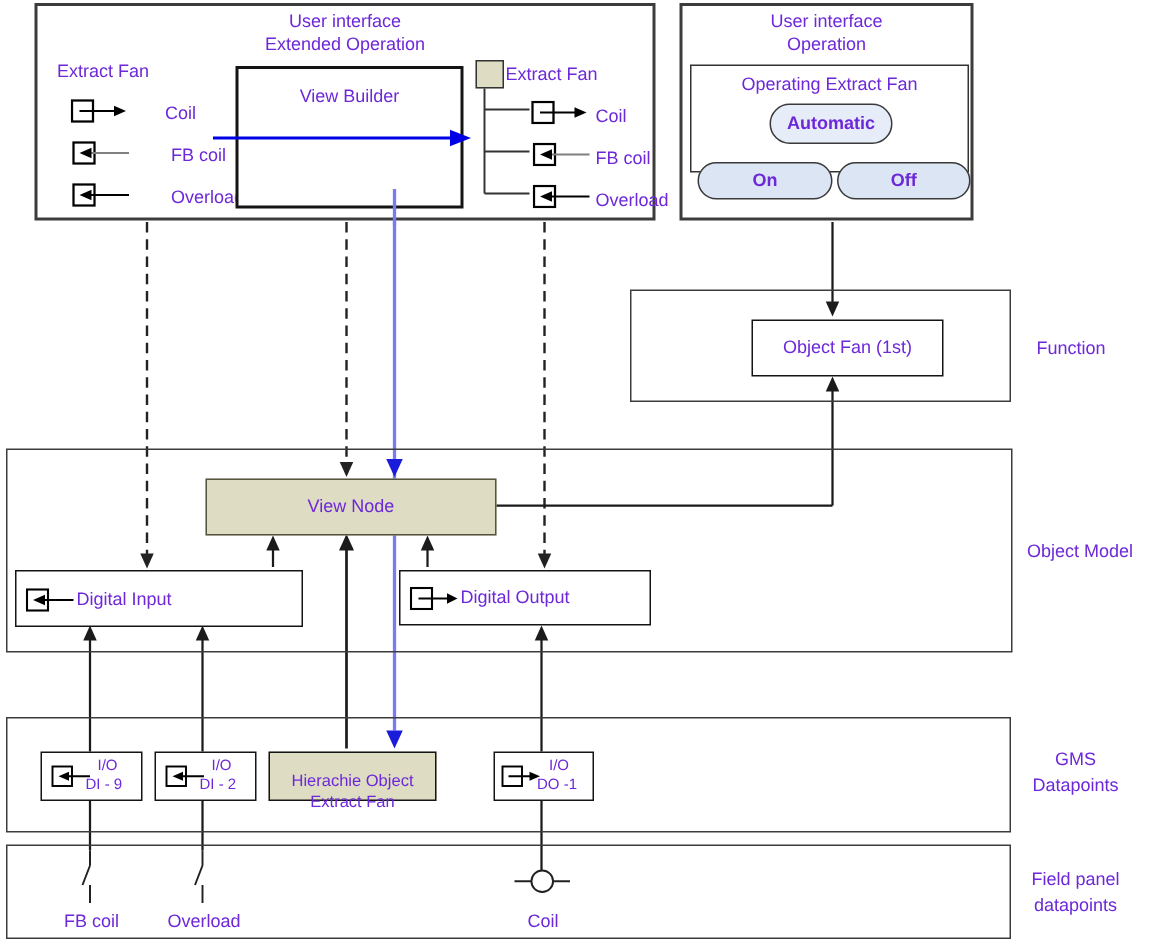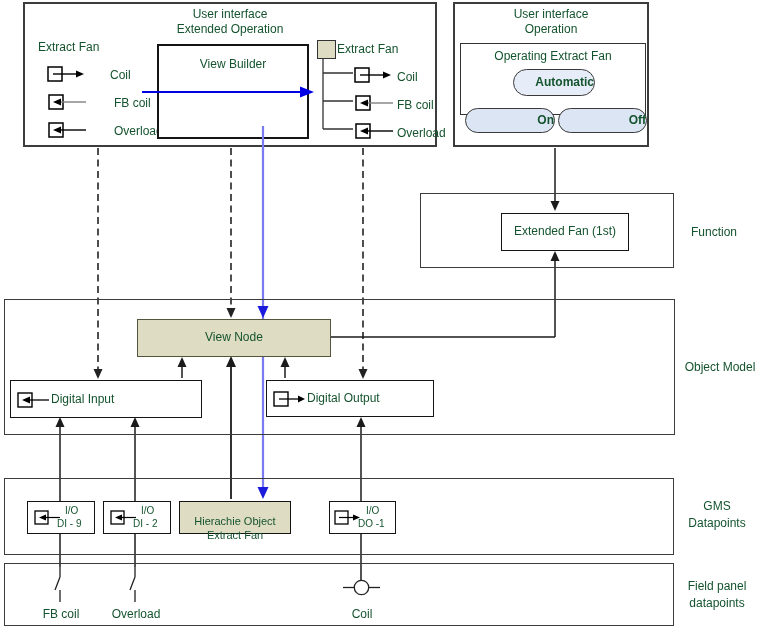--- a/index.html
+++ b/index.html
@@ -1,28 +1,28 @@
 <!DOCTYPE html>
 <html><head>
 <meta charset="utf-8">
 <style>
   html,body{margin:0;padding:0;background:#fff;}
   .canvas{position:relative;width:766px;height:629px;background:#fff;overflow:hidden;
-          font-family:"Liberation Sans",sans-serif;font-size:12px;color:#14532d;}
+          font-family:"Liberation Sans",sans-serif;font-size:12px;color:#6d28d9;}
   svg.wires{position:absolute;left:0;top:0;pointer-events:none;}
   .abs{position:absolute;}
   .layer{position:absolute;border:2px solid #3c3c3c;background:transparent;box-sizing:border-box;}
   .layer.thin{border-width:1.5px;}
   .node{position:absolute;border:1.5px solid #141414;background:#fff;box-sizing:border-box;}
   .beige{background:#dedcc3;}
   .ctr{text-align:center;}
   .title-line{position:absolute;left:0;width:100%;text-align:center;line-height:15px;}
   .port-label{position:absolute;line-height:14px;white-space:nowrap;}
   .pill{position:absolute;border:1.5px solid #3a3a3a;border-radius:14px;background:#dbe5f3;
-        font-weight:bold;text-align:right;box-sizing:border-box;}
+        font-weight:bold;text-align:center;box-sizing:border-box;}
   .pill.lighter{background:#e7edf8;}
   .side-label{position:absolute;text-align:center;line-height:17px;}
   .gms-text{font-size:10px;line-height:13px;position:absolute;white-space:nowrap;}
   .small-two-line{font-size:11px;line-height:14px;text-align:center;padding-top:12px;}
   .vb-label{position:absolute;left:0;width:100%;top:11px;text-align:center;}
   .vcenter{display:flex;align-items:center;padding-left:17px;}
 </style>
 </head>
 <body>
 
@@ -147,21 +147,21 @@
 
     <div class="node" style="left:5px;top:39px;width:186px;height:72px;border-width:1.5px;border-color:#333;">
       <div class="title-line" style="top:5px;">Operating Extract Fan</div>
       <div class="pill lighter" style="left:52px;top:25px;width:82px;height:27px;line-height:24px;">Automatic</div>
       <div class="pill" style="left:4px;top:64px;width:90px;height:25px;line-height:22px;">On</div>
       <div class="pill" style="left:97px;top:64px;width:89px;height:25px;line-height:22px;">Off</div>
     </div>
   </div>
 
   <div class="layer thin" style="left:420px;top:193px;width:254px;height:75px;">
-    <div class="node ctr" style="left:80px;top:19px;width:128px;height:38px;line-height:35px;">Extended Fan (1st)</div>
+    <div class="node ctr" style="left:80px;top:19px;width:128px;height:38px;line-height:35px;">Object Fan (1st)</div>
   </div>
   <div class="side-label" style="left:669px;top:224px;width:90px;">Function</div>
 
   <div class="layer thin" style="left:4px;top:299px;width:671px;height:136px;">
     <div class="node beige ctr" style="left:132px;top:19px;width:194px;height:38px;line-height:35px;border-color:#55553f;">View Node</div>
 
     <div class="node vcenter" style="left:5px;top:80px;width:192px;height:38px;">
       <svg class="abs" style="left:6px;top:11px;" width="34" height="16">
         <rect x="1" y="1" width="14" height="14" fill="#fff" stroke="#000" stroke-width="1.4"></rect>
         <line x1="32" y1="8" x2="12" y2="8" stroke="#000" stroke-width="1.3"></line>

